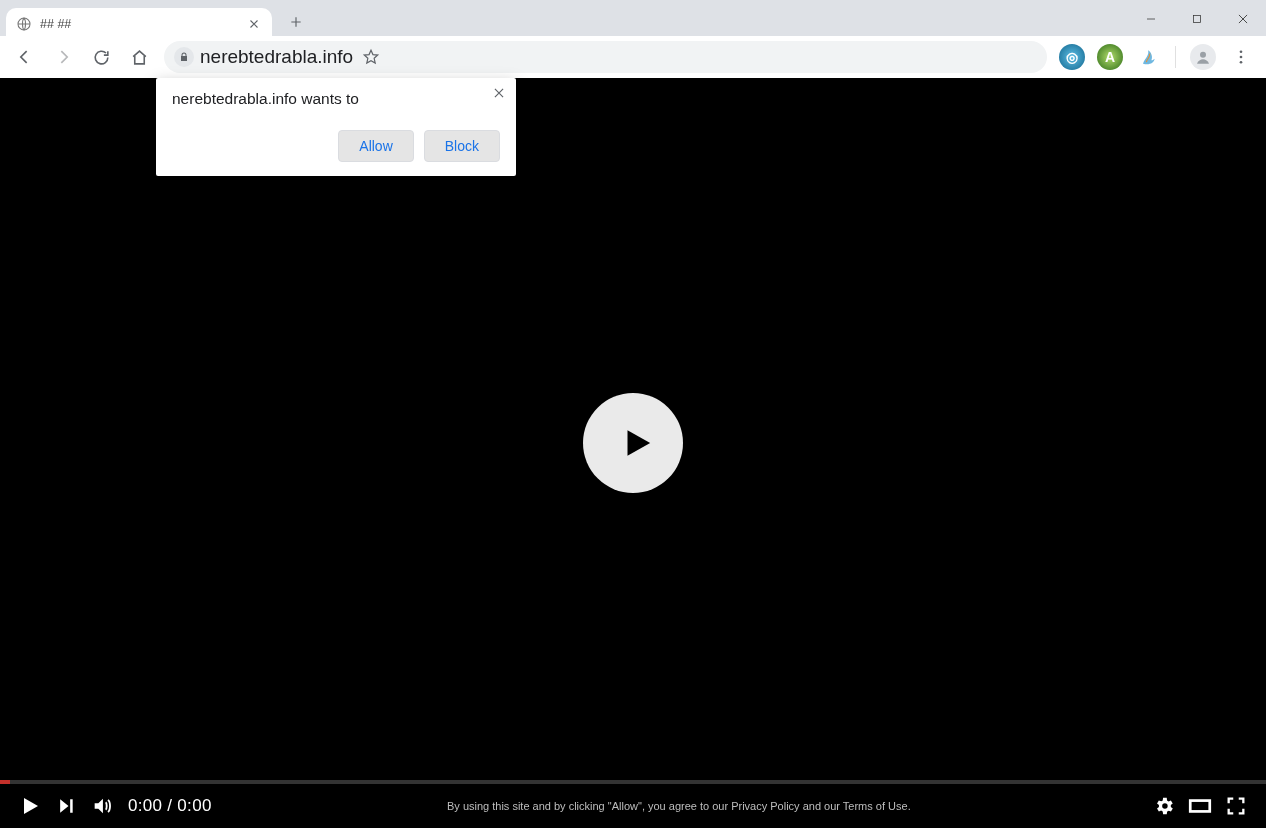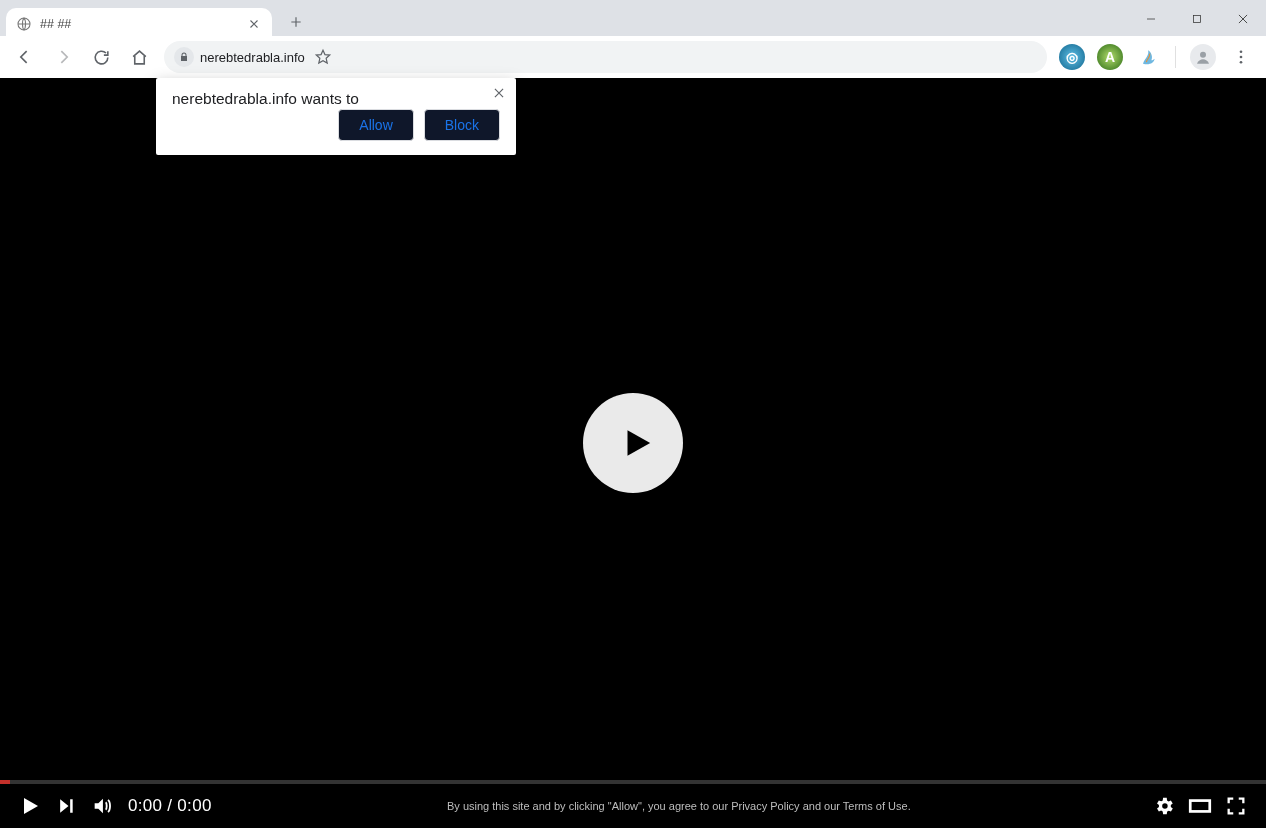--- a/index.html
+++ b/index.html
@@ -18,21 +18,21 @@
             color:#5f6368; border-radius:50%; position:relative; top: 0px;}
   .newtab svg { width:14px; height:14px; }
   .win-controls { margin-left:auto; display:flex; height: 32px; }
   .win-btn { width:46px; height:30px; display:flex; align-items:center; justify-content:center; color:#333; }
 
   .toolbar { height: 42px; background:#ffffff; display:flex; align-items:center; padding: 0 8px; gap: 4px; }
   .icon-btn { width:34px; height:34px; display:flex; align-items:center; justify-content:center; color:#5f6368; border-radius:50%; }
   .icon-btn.disabled { color:#b7b8ba; }
   .omnibox { flex:1; height:32px; background:#f1f3f4; border-radius:16px; display:flex; align-items:center; padding:0 10px; gap:6px; margin:0 4px; min-width:0; }
   .lock-circle { width:20px; height:20px; border-radius:50%; background:#e4e7ea; display:flex; align-items:center; justify-content:center; color:#5f6368; flex-shrink:0; }
-  .url { font-size:13px; display:flex; white-space:nowrap; overflow:hidden; min-width:0;}
+  .url { font-size:19px; display:flex; white-space:nowrap; overflow:hidden; min-width:0;}
   .url .host { color:#202124; }
   .url .rest { color:#777b7e; overflow:hidden; text-overflow:ellipsis; }
   .star { color:#5f6368; }
   .ext-gap { width:1px; height:22px; background:#e0e0e0; margin: 0 6px; }
   .ext-circle { width:26px; height:26px; border-radius:50%; display:flex; align-items:center; justify-content:center; font-size:14px; font-weight:600; color:#fff; }
   .ext1 { background: radial-gradient(circle, #5fbfe5, #10648c); }
   .ext2 { background: radial-gradient(circle, #b2dc6c, #2a6a14); }
   .avatar { width:26px; height:26px; border-radius:50%; background:#e8eaed; display:flex; align-items:center; justify-content:center; color:#9aa0a6; }
 
   
@@ -47,26 +47,26 @@
               padding: 12px 12px; color:#fff; }
   .controls .cbtn { width:36px; height:36px; display:flex; align-items:center; justify-content:center; }
   .controls .time { margin-left:8px; font-size:17px; letter-spacing:0.3px;}
   .controls .spacer { flex:1; }
   .legal { color:#bdbdbd; font-size:11px; text-align:center; white-space:nowrap; margin: 4px 8px;}
 
   
   .popup { position:absolute; top: 78px; left: 156px; width: 360px; background:#fff; border-radius: 2px;
            box-shadow: 0 5px 16px rgba(0,0,0,0.28); padding: 12px 16px 14px 16px; color:#202124; z-index:5;}
   .popup .close { position:absolute; top:8px; right:10px; color:#5f6368; }
-  .popup .head { font-size:15.5px; margin-bottom:1px; padding-right:20px;}
+  .popup .head { font-size:15.5px; margin-bottom:22px; padding-right:20px;}
   .popup .row { display:flex; align-items:center; gap:14px; margin-bottom:18px; }
   .popup .row .bell { color:#5f6368; }
   .popup .row .label { font-size:14px; }
   .popup .btnrow { display:flex; justify-content:flex-end; gap:10px; }
-  .popup .btn { border:1px solid #dadce0; border-radius:4px; padding: 7px 20px; font-size:14px; color:#1a73e8; background:#0f172a; }
+  .popup .btn { border:1px solid #dadce0; border-radius:4px; padding: 7px 20px; font-size:14px; color:#1a73e8; background:#e5e5e5; }
 </style>
 </head>
 <body>
 
 <div class="chrome">
   <div class="titlebar">
     <div class="tabstrip">
       <div class="tab">
         <span class="favicon">
           <svg viewBox="0 0 24 24" width="16" height="16" fill="none" stroke="#777" stroke-width="1.6">

